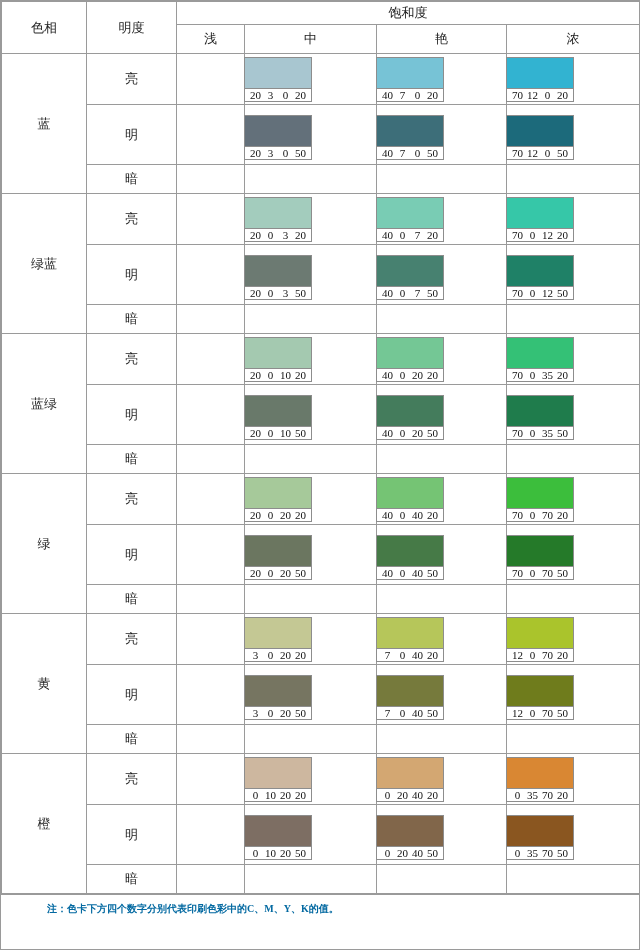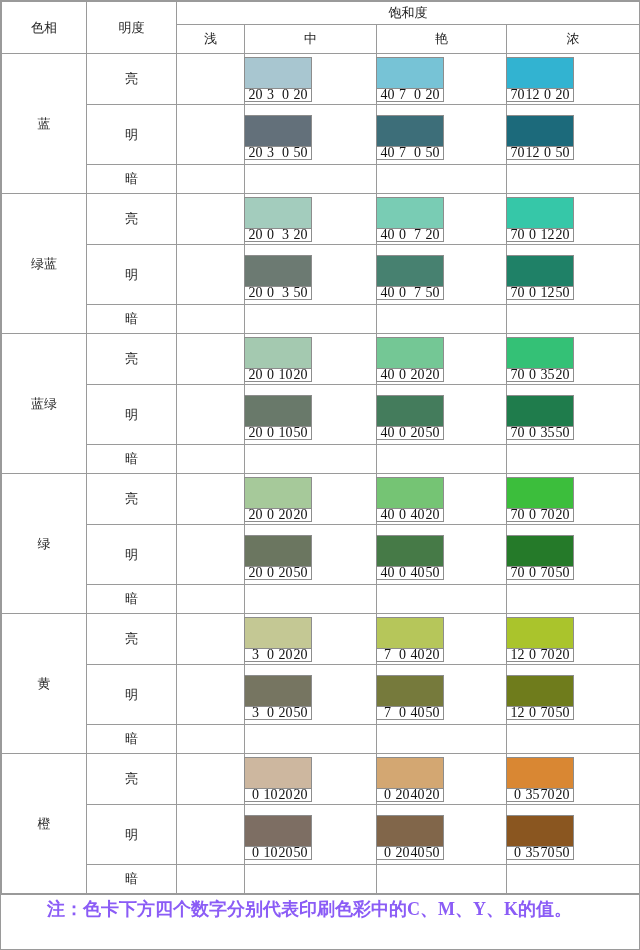--- a/index.html
+++ b/index.html
@@ -65,42 +65,42 @@
   .cmyk{
     display:flex;
     align-items:center;
     justify-content:space-between;
     height:14px;
     padding:0 3px;
     box-sizing:border-box;
     border:1px solid #8d8d8d;
     background:#fff;
     font-family:"Liberation Serif","DejaVu Serif",serif;
-    font-size:14px;
+    font-size:11px;
     line-height:12px;
     color:#111;
     letter-spacing:0;
   }
   .cmyk span{flex:1 1 0;text-align:center;}
   .ming .swwrap{bottom:4px;}
 
   
   .blank{background:#fff;}
 
   
   .note{
     height:29px;
     display:flex;
     align-items:center;
     padding-left:46px;
     box-sizing:border-box;
     font-family:"Liberation Serif","DejaVu Serif",serif;
-    font-size:18px;
+    font-size:10px;
     font-weight:bold;
-    color:#8b5cf6;
+    color:#0369a1;
     border-top:1px solid #9a9a9a;
   }
 </style>
 </head>
 <body>
 
 <div id="sheet">
 
   <table class="grid">
     <colgroup>

